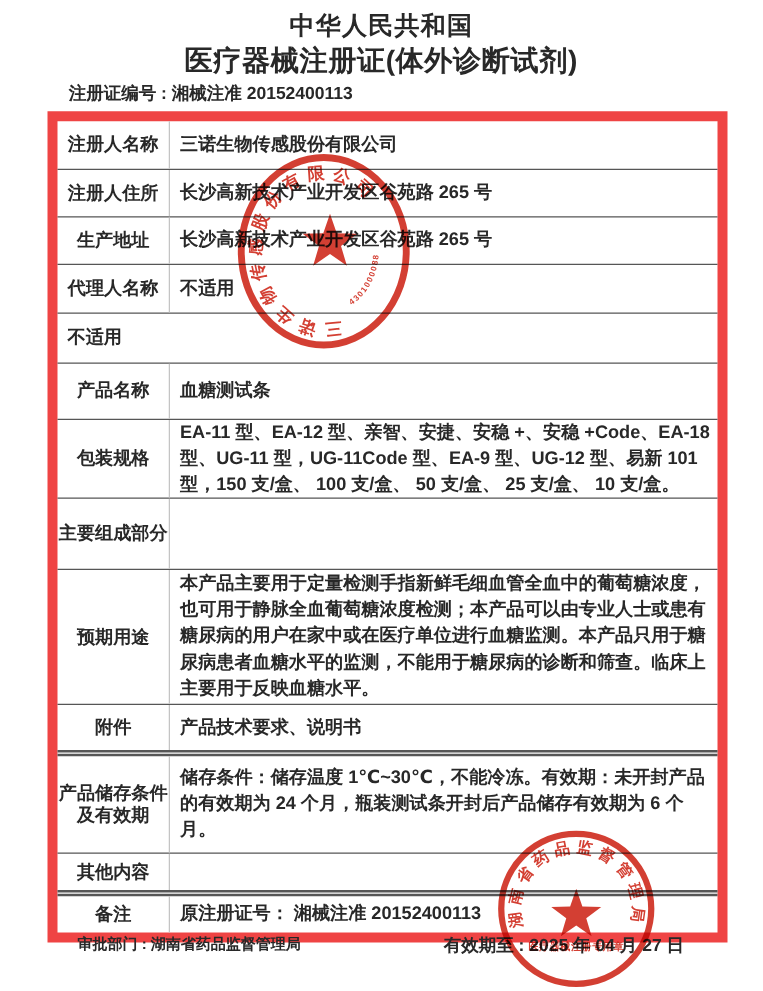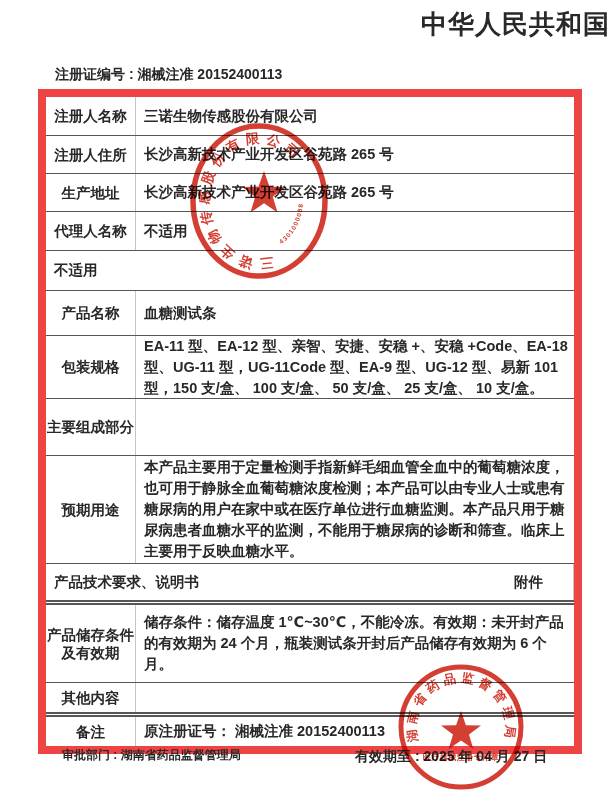--- a/index.html
+++ b/index.html
@@ -2,22 +2,22 @@
 <html><head>
 <meta charset="utf-8">
 <style>
   html,body{margin:0;padding:0;}
   body{
     width:610px;height:793px;position:relative;overflow:hidden;
     background:#ffffff;color:#282828;
     font-family:"Liberation Sans","DejaVu Sans",sans-serif;
   }
   .page{position:absolute;inset:0;}
-  .title1{position:absolute;top:7px;left:0;width:610px;text-align:right;
-    font-size:26px;font-weight:700;letter-spacing:1px;}
+  .title1{position:absolute;top:7px;left:0;width:610px;text-align:center;
+    font-size:20px;font-weight:700;letter-spacing:1px;}
   .title2{position:absolute;top:33px;left:0;width:610px;text-align:center;
     font-size:22.5px;font-weight:700;letter-spacing:0.5px;}
   .regno{position:absolute;top:66px;left:55px;font-size:14px;font-weight:700;}
   .cert-table{
     position:absolute;left:38px;top:89px;width:544px;
     border:8px solid #ef4444;box-sizing:border-box;background:transparent;
   }
   .row{display:flex;box-sizing:border-box;align-items:stretch;}
   .row + .row{border-top:1.5px solid #565656;}
   .row.sep-double{border-top:5px double #565656;}
@@ -36,20 +36,21 @@
   .footer-right div{white-space:nowrap;}
   .stamp{position:absolute;mix-blend-mode:multiply;opacity:0.9;}
   .stamp text{font-family:"Liberation Sans","DejaVu Sans",sans-serif;font-weight:700;}
 </style>
 </head>
 <body>
 
 <div class="page">
 
   <div class="title1">中华人民共和国</div>
+  <div class="title2">医疗器械注册证(体外诊断试剂)</div>
 
   <div class="regno"><span>注册证编号 : </span><span>湘械注准 20152400113</span></div>
 
   <div class="cert-table">
     <div class="row" style="height:38px">
       <div class="cell label">注册人名称</div>
       <div class="cell value">三诺生物传感股份有限公司</div>
     </div>
     <div class="row" style="height:38px">
       <div class="cell label">注册人住所</div>
@@ -75,22 +76,22 @@
       <div class="cell value">EA-11 型、EA-12 型、亲智、安捷、安稳 +、安稳 +Code、EA-18 型、UG-11 型，UG-11Code 型、EA-9 型、UG-12 型、易新 101 型，150 支/盒、 100 支/盒、 50 支/盒、 25 支/盒、 10 支/盒。</div>
     </div>
     <div class="row" style="height:57px">
       <div class="cell label">主要组成部分</div>
     </div>
     <div class="row" style="height:108px">
       <div class="cell label">预期用途</div>
       <div class="cell value">本产品主要用于定量检测手指新鲜毛细血管全血中的葡萄糖浓度，也可用于静脉全血葡萄糖浓度检测；本产品可以由专业人士或患有糖尿病的用户在家中或在医疗单位进行血糖监测。本产品只用于糖尿病患者血糖水平的监测，不能用于糖尿病的诊断和筛查。临床上主要用于反映血糖水平。</div>
     </div>
     <div class="row" style="height:37px">
+      <div class="cell label">附件</div>
       <div class="cell value">产品技术要求、说明书</div>
-      <div class="cell label">附件</div>
     </div>
     <div class="row sep-double" style="height:82px">
       <div class="cell label">产品储存条件及有效期</div>
       <div class="cell value">储存条件：储存温度 1℃~30℃，不能冷冻。有效期：未开封产品的有效期为 24 个月，瓶装测试条开封后产品储存有效期为 6 个月。</div>
     </div>
     <div class="row" style="height:30px">
       <div class="cell label">其他内容</div>
       <div class="cell value"></div>
     </div>
     <div class="row sep-double" style="height:34px">

